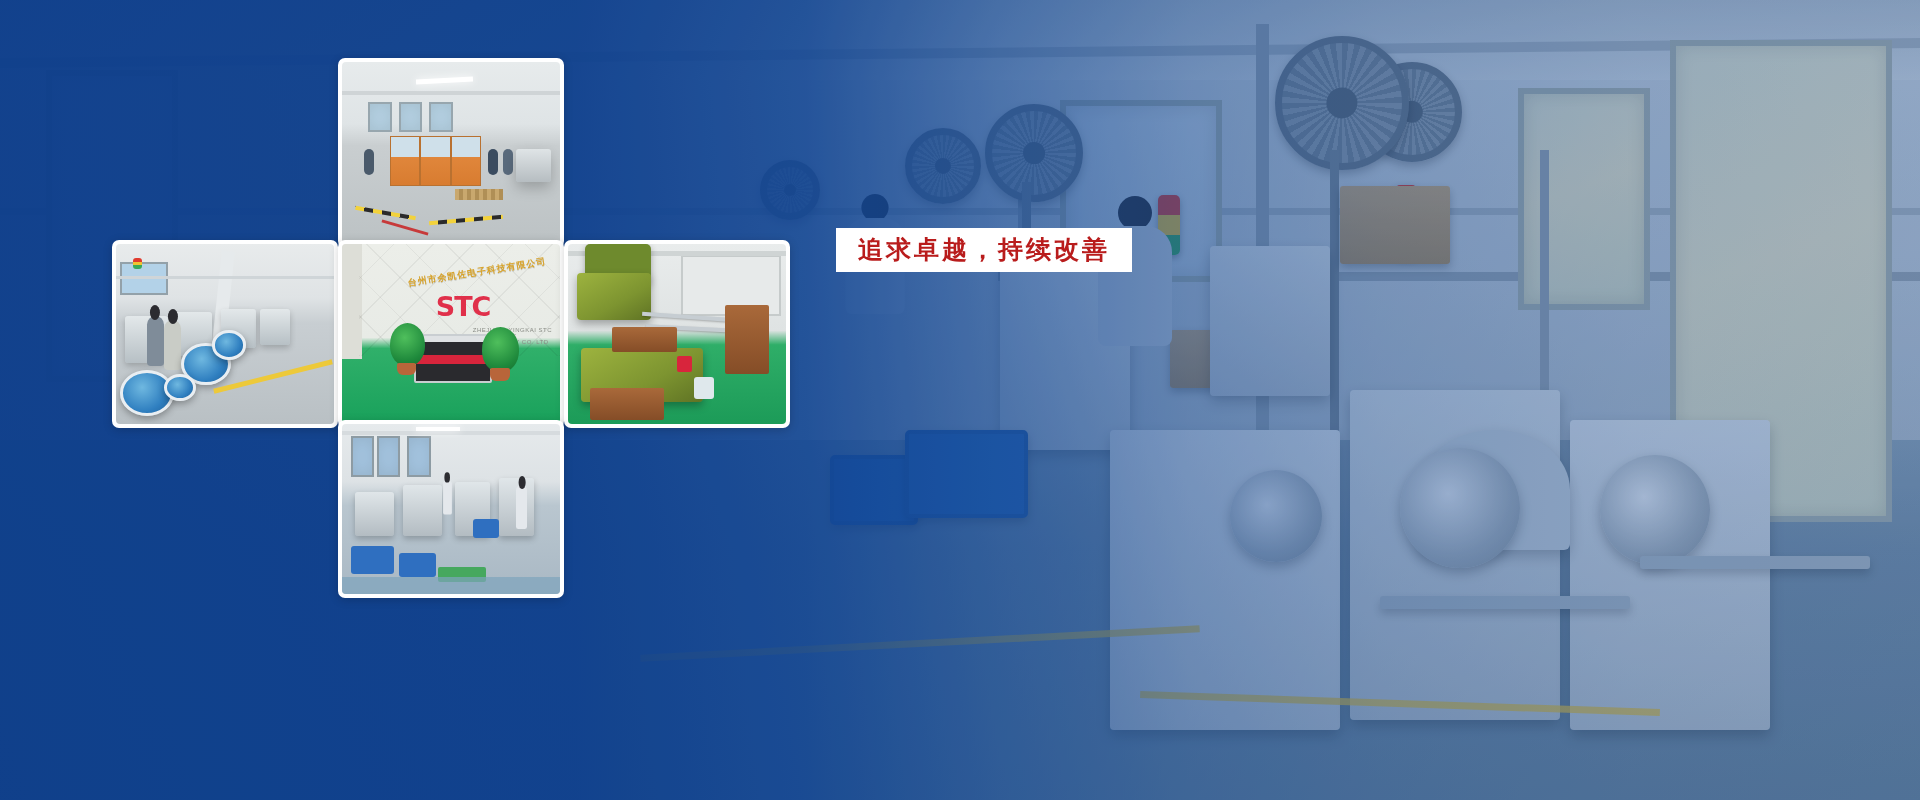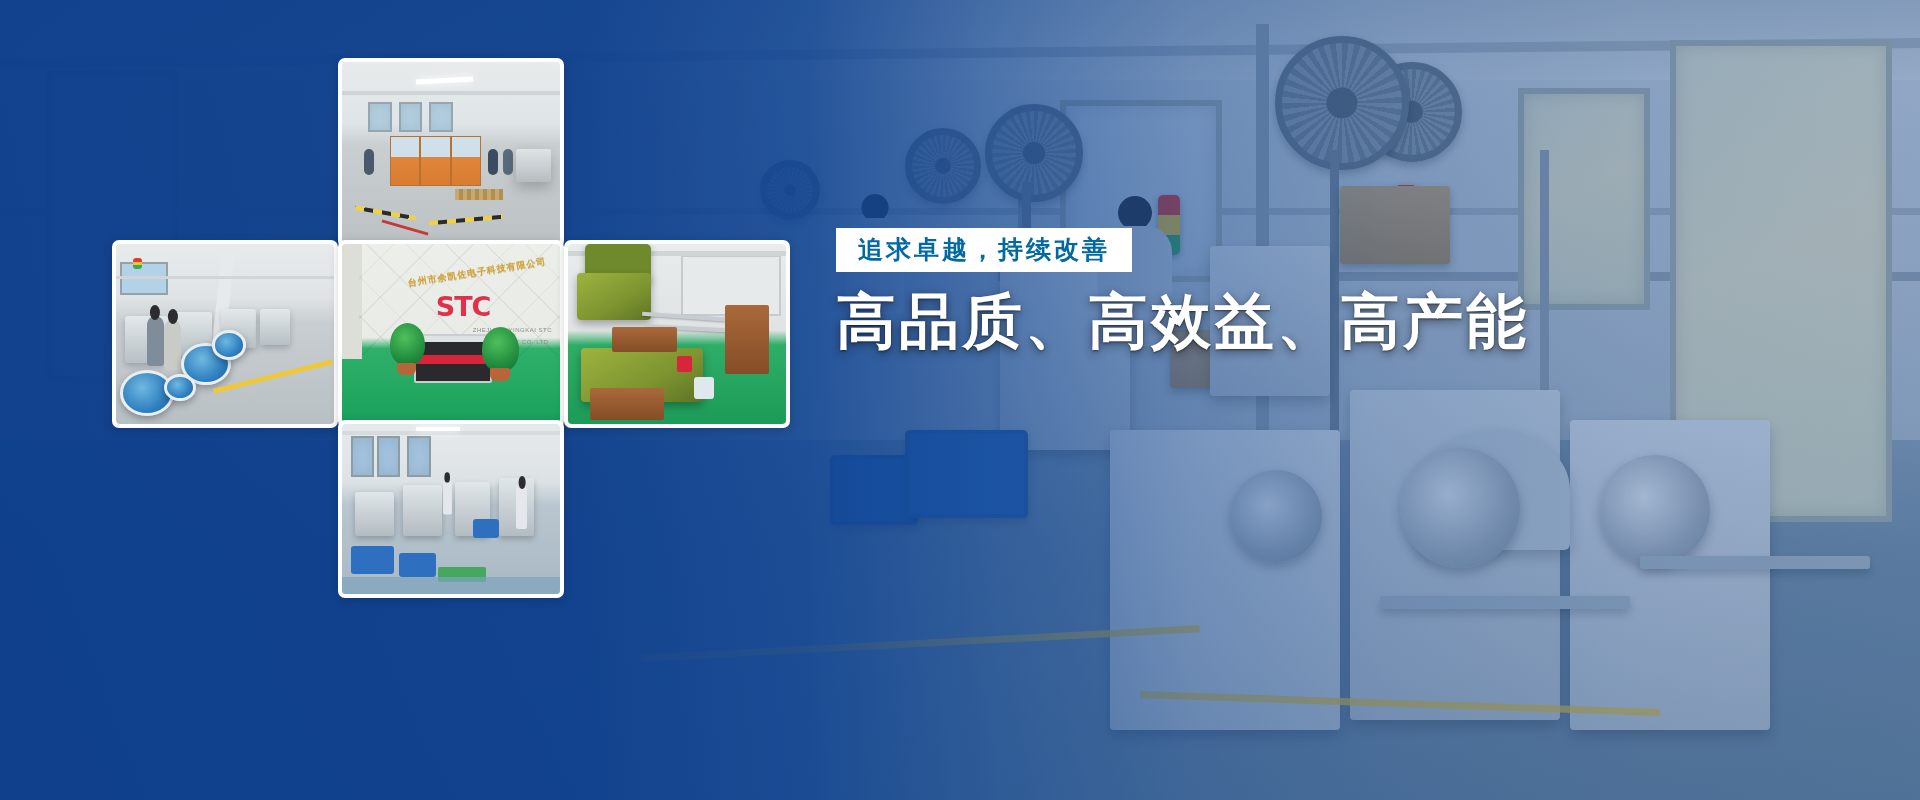--- a/index.html
+++ b/index.html
@@ -176,21 +176,21 @@
   .ph5 .mac{position:absolute;background:linear-gradient(180deg,#e0e6e9,#b3bcc2);border-radius:3px;
     box-shadow:0 3px 6px rgba(0,0,0,.22);}
   .ph5 .bin{position:absolute;background:#2f6fc0;border:2px solid #265d a8;border-radius:3px;}
   .ph5 .grn{position:absolute;background:#46a85e;border-radius:2px;}
   .ph5 .worker{position:absolute;width:5%;height:26%;border-radius:7px 7px 3px 3px;background:#e4e8ec;}
   .ph5 .worker::before{content:"";position:absolute;left:50%;top:-20%;transform:translateX(-50%);
     width:62%;height:28%;border-radius:50%;background:#2c2c31;}
 
   
   .textcol{position:absolute;left:836px;top:228px;width:560px;}
-  .kicker{display:inline-block;background:#ffffff;color:#0369a1;
+  .kicker{display:inline-block;background:#ffffff;color:#b91c1c;
     font-size:25px;font-weight:700;letter-spacing:3px;
     padding:9px 22px 10px 22px;line-height:1;white-space:nowrap;}
   .headline{margin-top:16px;color:#ffffff;font-size:60px;font-weight:700;
     letter-spacing:3px;line-height:1.12;white-space:nowrap;
     text-shadow:0 3px 10px rgba(0,0,0,.45),0 1px 2px rgba(0,0,0,.5);}
   .subbar{display:inline-block;margin-top:16px;background:#e60012;color:#ffffff;
     font-size:26px;font-weight:700;letter-spacing:3px;
     padding:11px 24px 12px 24px;line-height:1;white-space:nowrap;}
 </style>
 </head>
@@ -369,16 +369,15 @@
         <div class="grn" style="left:44%;top:84%;width:22%;height:9%;"></div>
         <div class="worker" style="left:80%;top:36%;"></div>
         <div class="worker" style="left:46%;top:30%;transform:scale(.8);"></div>
         <div style="position:absolute;left:0;right:0;bottom:0;height:10%;background:#7ea4bc;opacity:.7;"></div>
       </div>
     </div>
   </div>
 
   <div class="textcol">
     <div class="kicker">追求卓越，持续改善</div>
-    <div class="headline">高品质、高效益、高产能</div>
   </div>
 
 </div>
 
 </body></html>

